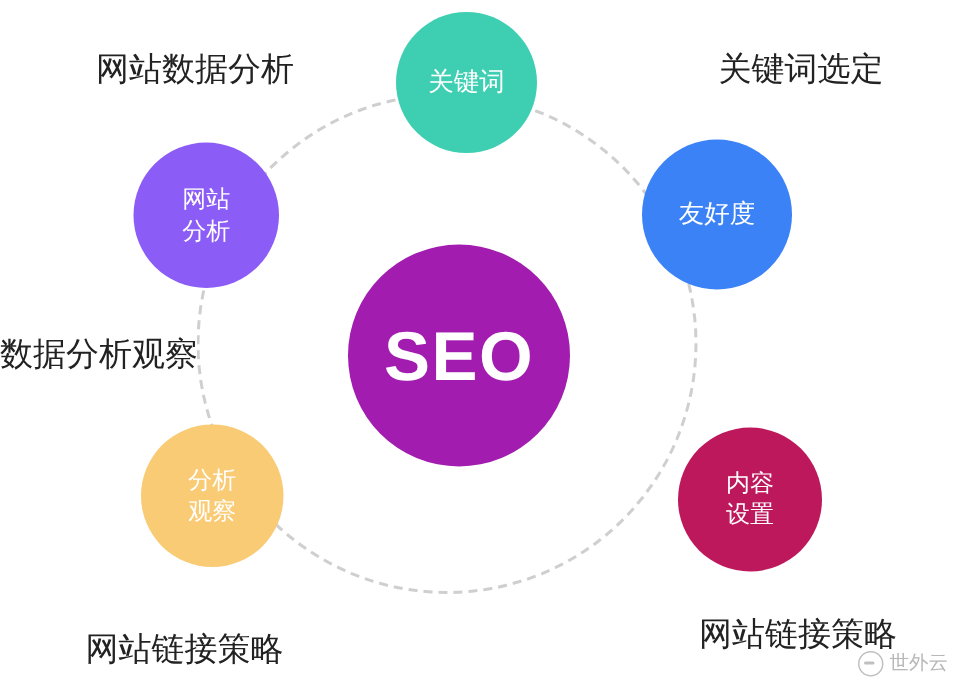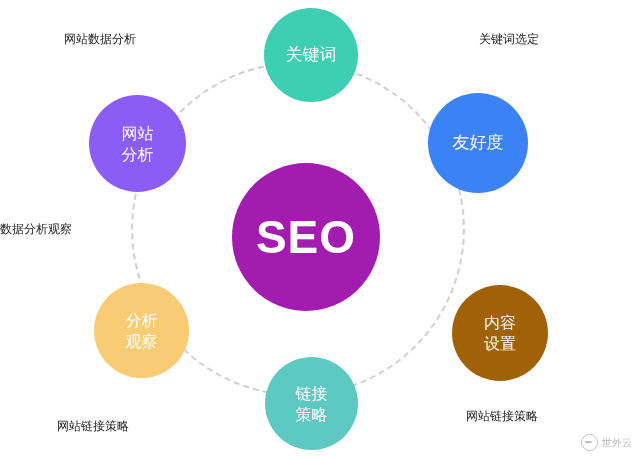--- a/index.html
+++ b/index.html
@@ -63,33 +63,33 @@
     font-family: "Liberation Sans", sans-serif;
     white-space: pre-line;
   }
   .node.small .node-text {
     font-size: 16px;
     line-height: 21px;
   }
   .label {
     position: absolute;
     color: #222222;
-    font-size: 12px;
+    font-size: 22px;
     font-family: "Liberation Sans", sans-serif;
     white-space: nowrap;
   }
   .watermark {
     position: absolute;
     right: 8px;
     bottom: 7px;
     display: flex;
     align-items: center;
     gap: 4px;
     color: #b7b7b7;
-    font-size: 10px;
+    font-size: 13px;
     font-family: "Liberation Sans", sans-serif;
   }
   .watermark .wm-circle {
     width: 15px;
     height: 15px;
     border-radius: 50%;
     border: 1.5px solid #c0c0c0;
     display: inline-block;
     position: relative;
   }
@@ -116,29 +116,25 @@
   </div>
 
   <div class="node" style="left:264px; top:8px; width:94px; height:94px; background:#3ecfb2;">
     <span class="node-text">关键词</span>
   </div>
 
   <div class="node" style="left:428px; top:93px; width:100px; height:100px; background:#3b82f6;">
     <span class="node-text">友好度</span>
   </div>
 
-  <div class="node small" style="left:452px; top:285px; width:96px; height:96px; background:#a16207;">
+  <div class="node small" style="left:452px; top:285px; width:96px; height:96px; background:#be185d;">
     <span class="node-text">内容
 设置</span>
   </div>
 
-  <div class="node small" style="left:265px; top:357px; width:93px; height:93px; background:#5ec9c3;">
-    <span class="node-text">链接
-策略</span>
-  </div>
 
   <div class="node small" style="left:94px; top:283px; width:95px; height:95px; background:#f9cb74;">
     <span class="node-text">分析
 观察</span>
   </div>
 
   <div class="node small" style="left:89px; top:95px; width:97px; height:97px; background:#8b5cf6;">
     <span class="node-text">网站
 分析</span>
   </div>

